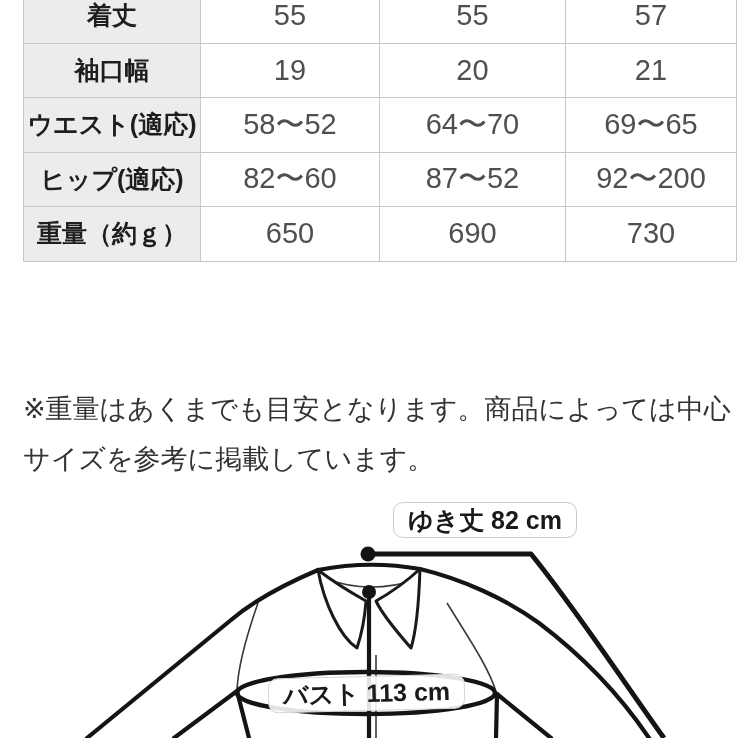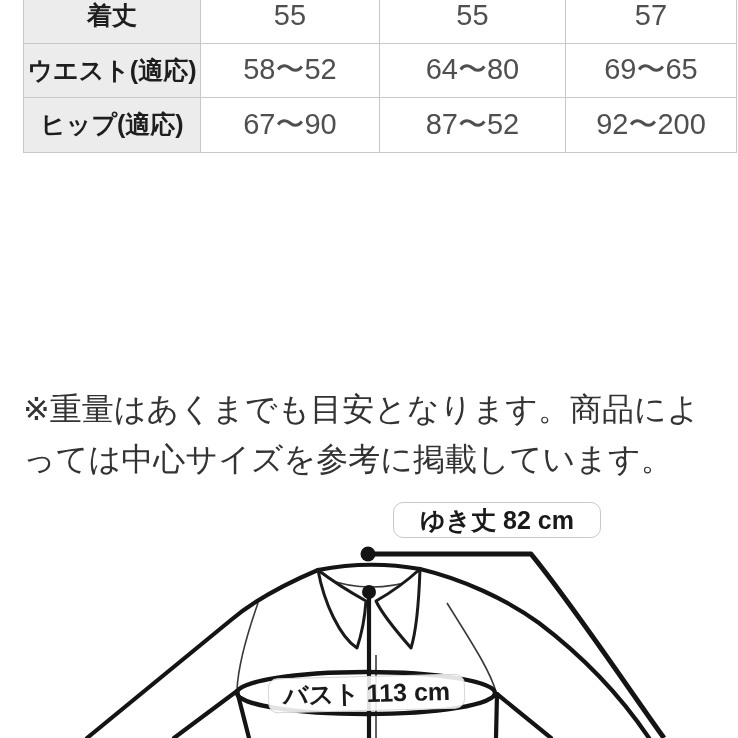--- a/index.html
+++ b/index.html
@@ -26,33 +26,33 @@
     font-size:25px;font-weight:bold;color:#1e1e1e;
     letter-spacing:0px;
   }
   td.val{
     background:#ffffff;
     font-size:29px;font-weight:400;color:#4f4f4f;
   }
   
   .note{
     position:absolute;left:23px;top:384px;width:708px;
-    font-size:32px;line-height:50px;color:#333333;
+    font-size:27px;line-height:50px;color:#333333;
     letter-spacing:0px;
     word-break:break-all;
   }
   
   .diagram-svg{position:absolute;left:0;top:0;width:738px;height:738px;}
   .m-label{
     position:absolute;display:flex;align-items:center;justify-content:center;
     background:#ffffff;border:1.8px solid #c9c9c9;border-radius:10px;
     font-size:25px;font-weight:bold;color:#1a1a1a;box-sizing:border-box;
     white-space:nowrap;
   }
-  .sleeve-label{left:393px;top:502px;width:208px;height:36px;}
+  .sleeve-label{left:393px;top:502px;width:184px;height:36px;}
   .bust-label{
     left:268px;top:676px;width:197px;height:35px;
     background:rgba(255,255,255,0.88);border-color:#d6d6d6;
     transform:rotate(-1.5deg);
   }
 </style>
 </head>
 <body>
 
 <div class="table-wrap">
@@ -64,30 +64,42 @@
         <col style="width:171px">
     </colgroup>
     <tbody>
         <tr>
           <td class="rowhead">着丈</td>
           <td class="val">55</td>
           <td class="val">55</td>
           <td class="val">57</td>
         </tr>
         <tr>
+          <td class="rowhead">袖口幅</td>
+          <td class="val">19</td>
+          <td class="val">20</td>
+          <td class="val">21</td>
+        </tr>
+        <tr>
           <td class="rowhead">ウエスト(適応)</td>
           <td class="val">58〜52</td>
-          <td class="val">64〜80</td>
+          <td class="val">64〜70</td>
           <td class="val">69〜65</td>
         </tr>
         <tr>
           <td class="rowhead">ヒップ(適応)</td>
-          <td class="val">67〜90</td>
+          <td class="val">82〜60</td>
           <td class="val">87〜52</td>
           <td class="val">92〜200</td>
+        </tr>
+        <tr>
+          <td class="rowhead">重量（約ｇ）</td>
+          <td class="val">650</td>
+          <td class="val">690</td>
+          <td class="val">730</td>
         </tr>
       </tbody>
   </table>
 </div>
 
 <div class="note">※重量はあくまでも目安となります。商品によっては中心サイズを参考に掲載しています。</div>
 
 <svg class="diagram-svg" viewBox="0 0 738 738" aria-hidden="true">
 
   <g stroke="#3a3a3a" stroke-width="1.6" fill="none">

